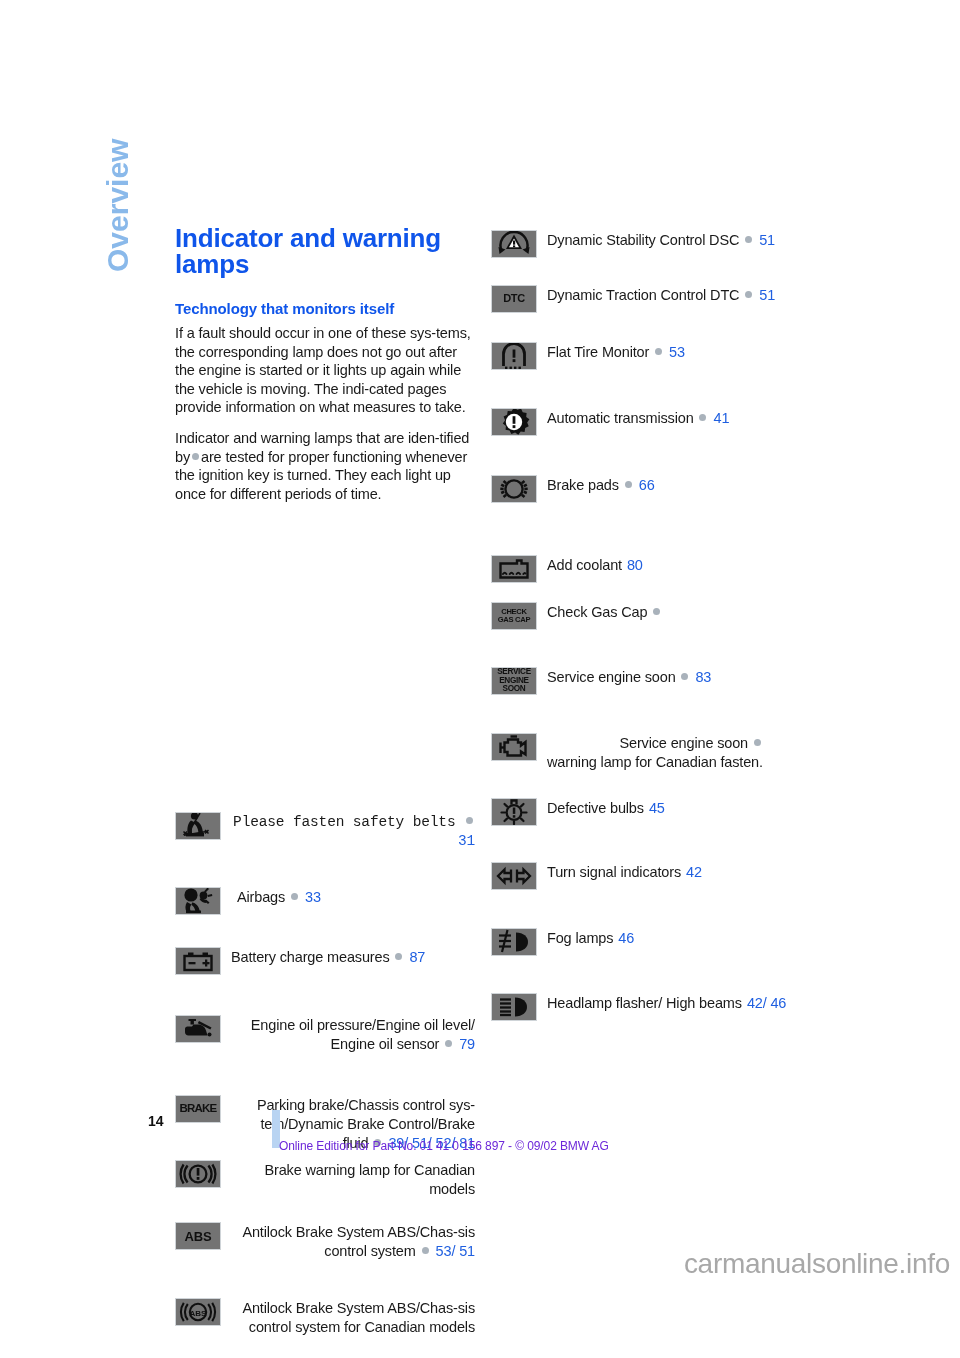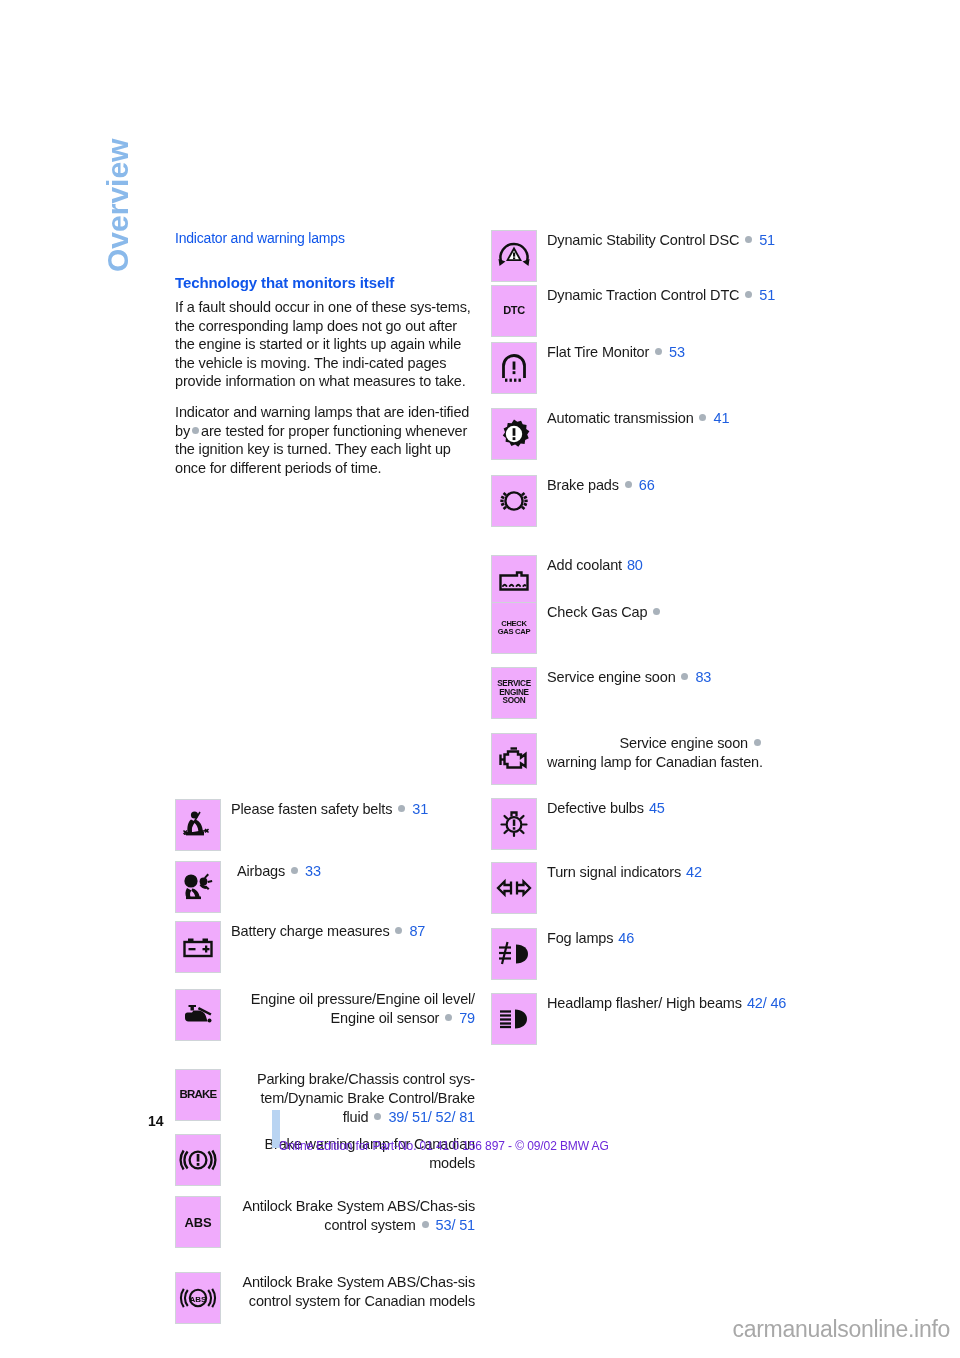--- a/index.html
+++ b/index.html
@@ -42,23 +42,23 @@
   
   .col {
     position: absolute;
     top: 225px;
   }
   .col-left  { left: 175px; width: 300px; }
   .col-right { left: 491px; width: 310px; }
 
   h1.title {
     margin: 0;
-    font-size: 14px;
+    font-size: 26px;
     line-height: 26px;
-    font-weight: normal;
+    font-weight: bold;
     color: #0f55ea;
     letter-spacing: -0.2px;
   }
   h2.subtitle {
     margin: 22px 0 6px 0;
     font-size: 15px;
     line-height: 19px;
     font-weight: bold;
     color: #0f55ea;
     letter-spacing: -0.1px;
@@ -83,23 +83,23 @@
   .lamp-list { position: relative; }
   .lamp-row {
     position: absolute;
     left: 0;
     display: flex;
     align-items: flex-start;
   }
   .icon-box {
     flex: 0 0 auto;
     width: 46px;
-    height: 52px;
+    height: 28px;
     border: 1px solid #cfd4d8;
-    background: #f0abfc;
+    background: #737373;
     box-sizing: border-box;
     display: flex;
     align-items: center;
     justify-content: center;
     overflow: hidden;
   }
   .icon-box svg { display: block; }
   .icon-text {
     font-weight: bold;
     color: #101010;
@@ -151,22 +151,22 @@
     left: 279px;
     top: 1139px;
     font-size: 12px;
     color: #6d28d9;
     letter-spacing: -0.1px;
     white-space: nowrap;
   }
   .watermark {
     position: absolute;
     right: 10px;
-    top: 1316px;
-    font-size: 23px;
+    top: 1248px;
+    font-size: 28px;
     color: #a8a8a8;
     letter-spacing: -0.3px;
   }
 </style>
 </head>
 <body>
 
 <div class="page">
 
   <div class="sidetab">Overview</div>
@@ -175,21 +175,21 @@
 
     <h1 class="title">Indicator and warning lamps</h1>
 
     <h2 class="subtitle">Technology that monitors itself</h2>
 
     <p class="body">If a fault should occur in one of these sys-tems, the corresponding lamp does not go out after the engine is started or it lights up again while the vehicle is moving. The indi-cated pages provide information on what measures to take.</p>
 
     <p class="body"><span>Indicator and warning lamps that are iden-tified by</span><span class="dot"></span><span>are tested for proper functioning whenever the ignition key is turned. They each light up once for different periods of time.</span></p>
 
     <div class="lamp-list" id="left-list" style="height: 853px;">
-        <div class="lamp-row" style="top: 310px; width: 300px;">
+        <div class="lamp-row" style="top: 297px; width: 300px; font-family: Liberation Mono, monospace;">
           <div class="icon-box">
             <svg width="40" height="38" viewBox="0 0 40 38">
               <g fill="#101010">
                 <circle cx="16.5" cy="9" r="3.6"></circle>
                 <path d="M13 13.5 C10 16 9 21 9.5 26 L14 26 C13.6 21.5 14.6 17.5 17 15.6 Z"></path>
                 <path d="M17.5 13.6 C21.5 15 24.5 19 25 26 L20.5 26 C20 21 18.5 18 15.8 16.5 Z"></path>
                 <path d="M8 26 h18 v3.4 h-18 z"></path>
               </g>
               <g stroke="#101010" stroke-width="1.5" fill="none">
                 <path d="M6 28.2 L30 24.2"></path>

